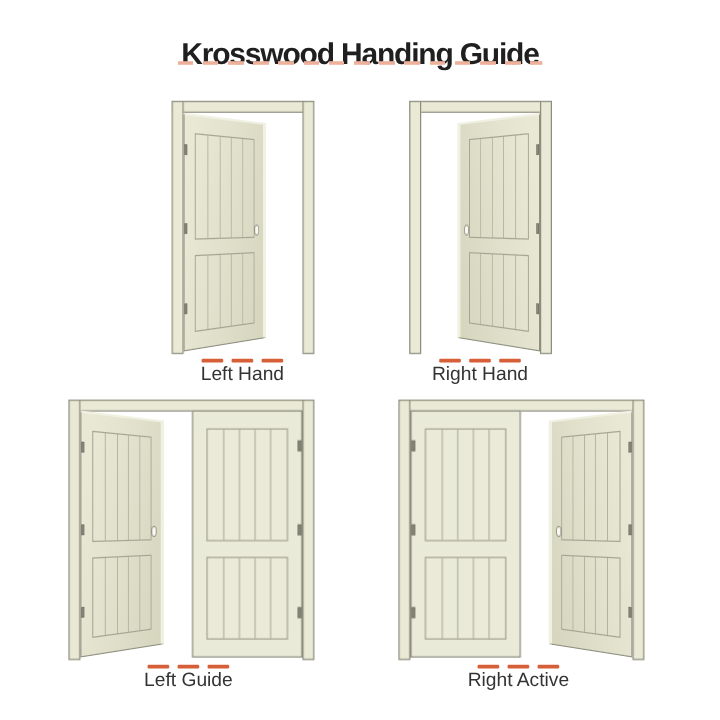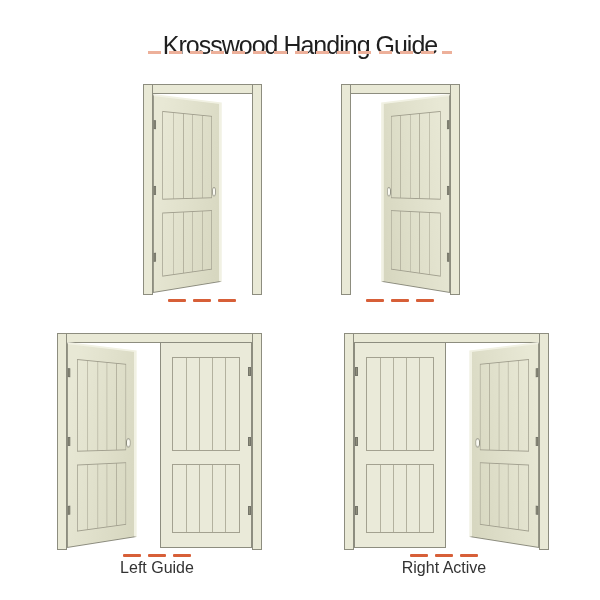--- a/index.html
+++ b/index.html
@@ -7,21 +7,21 @@
     --door-edge:#f1f1e3; --frame-fill:#e9e9d6; --outline:#8d8d7f;
     --panel-line:#a3a190; --plank-line:#b3b19e;
     --label-dash:#d75f38; --title-dash:#edb09a;
     --title-text:#1f1f1f; --label-text:#333333;
   }
   html,body{margin:0;padding:0;}
   .page{position:relative;width:600px;height:600px;background:#ffffff;overflow:hidden;
         font-family:"Liberation Sans",sans-serif;}
 
   .title{position:absolute;top:14px;left:0;width:600px;text-align:center;
-         font-size:25px;font-weight:normal;letter-spacing:-1px;color:var(--title-text);}
+         font-size:25px;font-weight:bold;letter-spacing:-1px;color:var(--title-text);}
   .title-underline{position:absolute;top:51px;left:148px;width:304px;height:3px;
          background:repeating-linear-gradient(90deg,var(--title-dash) 0 13px,transparent 13px 21px);}
 
   figure.fig{position:absolute;margin:0;padding:0;}
   .scene{position:relative;margin:0 auto;perspective:600px;perspective-origin:50% 45%;}
 
   
   .frame-part{position:absolute;background:var(--frame-fill);border:1px solid var(--outline);box-sizing:border-box;}
   .frame-header{left:0;top:0;right:0;height:10px;}
   .frame-left-jamb{left:0;top:0;width:10px;bottom:0;}
@@ -60,21 +60,21 @@
   
   #fig-left-hand{left:127px;top:84px;width:150px;}
   #fig-right-hand{left:325px;top:84px;width:150px;}
   #fig-left-hand .scene,#fig-right-hand .scene{width:119px;height:211px;}
   #fig-left-hand .door,#fig-right-hand .door{top:10px;width:97px;height:199px;}
   #fig-left-hand .door{left:10px;}
   #fig-right-hand .door{right:10px;}
 
   
   #fig-left-active{left:57px;top:333px;width:200px;}
-  #fig-right-active{left:344px;top:333px;width:200px;}
+  #fig-right-active{left:332px;top:333px;width:200px;}
   #fig-left-active .scene,#fig-right-active .scene{width:205px;height:217px;}
   #fig-left-active .door,#fig-right-active .door{top:9px;width:92px;height:206px;}
   #fig-left-active .door.open-left{left:10px;}
   #fig-left-active .door.closed{left:103px;}
   #fig-right-active .door.closed{left:10px;}
   #fig-right-active .door.open-right{right:10px;}
 
   .dash-row{display:flex;justify-content:center;gap:7px;margin-top:4px;}
   .dash{width:18px;height:3px;background:var(--label-dash);border-radius:1px;}
   .caption{display:block;text-align:center;font-size:16px;color:var(--label-text);margin-top:2px;}
@@ -99,20 +99,21 @@
           <span class="hinge hinge-left" style="top:46%"></span>
           <span class="hinge hinge-left" style="top:80%"></span>
           <span class="handle handle-right"></span>
         </div>
     </div>
     <div class="dash-row">
         <span class="dash"></span>
         <span class="dash"></span>
         <span class="dash"></span>
       </div>
+    <figcaption class="caption">Left Hand</figcaption>
   </figure>
 
   <figure class="fig" id="fig-right-hand">
     <div class="scene">
       <div class="frame-part frame-header"></div>
       <div class="frame-part frame-left-jamb"></div>
       <div class="frame-part frame-right-jamb"></div>
       <div class="door open-right">
           <div class="panel panel-top"></div>
           <div class="panel panel-bottom"></div>
@@ -120,20 +121,21 @@
           <span class="hinge hinge-right" style="top:46%"></span>
           <span class="hinge hinge-right" style="top:80%"></span>
           <span class="handle handle-left"></span>
         </div>
     </div>
     <div class="dash-row">
         <span class="dash"></span>
         <span class="dash"></span>
         <span class="dash"></span>
       </div>
+    <figcaption class="caption">Right Hand</figcaption>
   </figure>
 
   <figure class="fig" id="fig-left-active">
     <div class="scene">
       <div class="frame-part frame-header"></div>
       <div class="frame-part frame-left-jamb"></div>
       <div class="frame-part frame-right-jamb"></div>
       <div class="door open-left">
           <div class="panel panel-top"></div>
           <div class="panel panel-bottom"></div>

